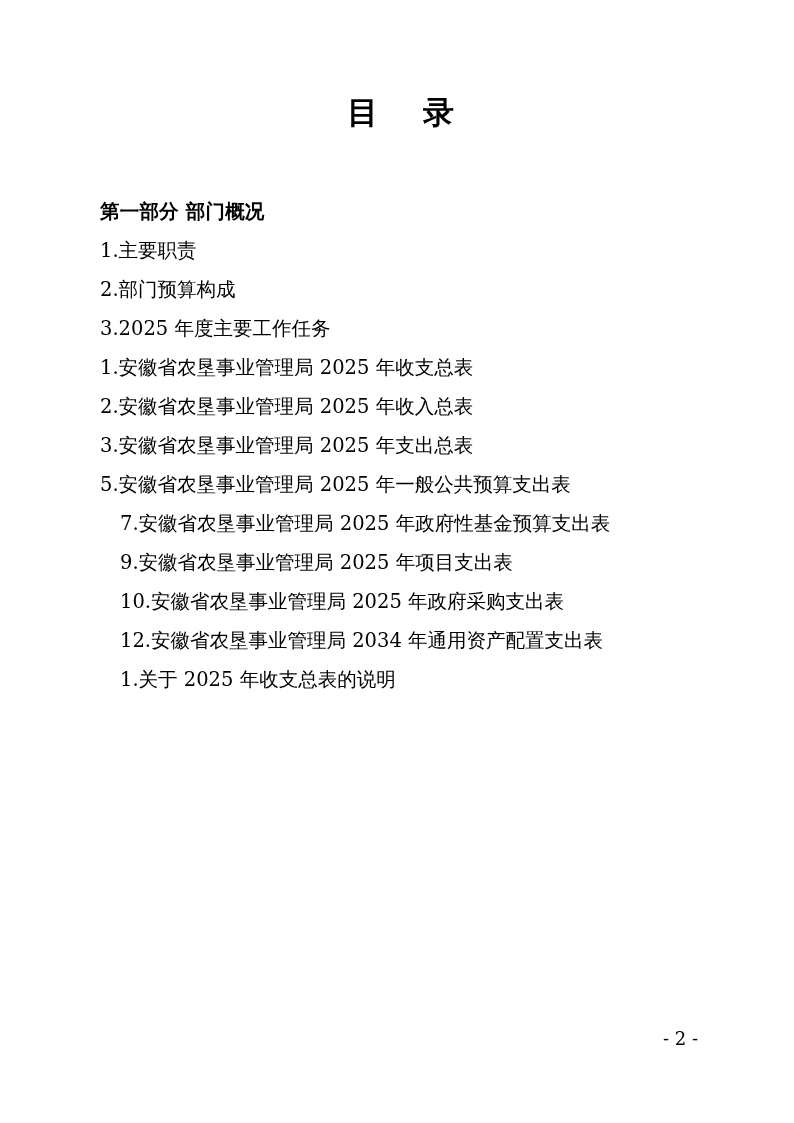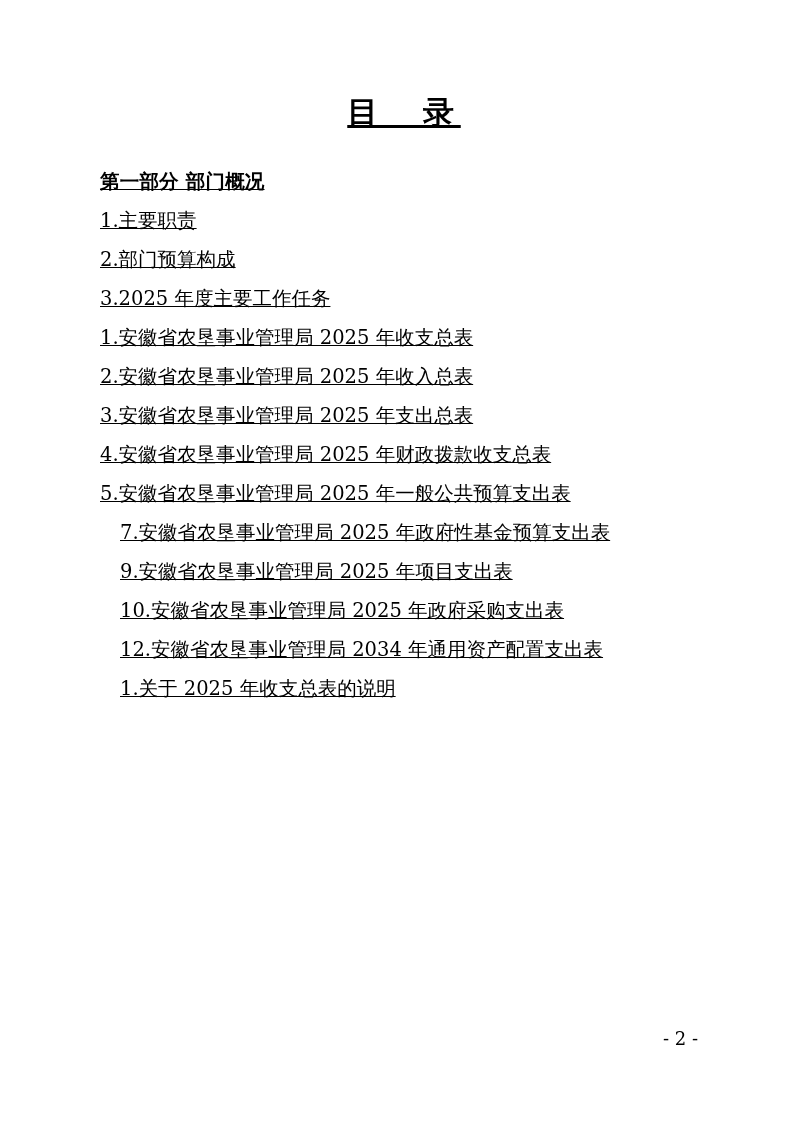--- a/index.html
+++ b/index.html
@@ -14,34 +14,33 @@
     color: #000000;
     position: relative;
     overflow: hidden;
   }
   .page {
     position: relative;
     width: 794px;
     height: 1123px;
     box-sizing: border-box;
     padding: 0;
-    text-decoration: underline;
   }
   .doc-title {
     text-align: center;
     font-family: "DejaVu Sans", "Liberation Sans", sans-serif;
     font-weight: bold;
     font-size: 31px;
     letter-spacing: 0.22em;
     margin: 0;
     padding-top: 92px;
     padding-left: 14px;
   }
   .toc {
-    margin-top: 28px;
+    margin-top: 58px;
     padding-left: 100px;
     padding-right: 96px;
   }
   .toc-line {
     font-size: 19.5px;
     line-height: 39px;
     text-align: justify;
     text-justify: inter-ideograph;
     white-space: normal;
     word-break: break-all;
@@ -74,21 +73,20 @@
   <h1 class="doc-title">目　录</h1>
 
   <div class="toc">
     <div class="toc-line part">第一部分 部门概况</div>
     <div class="toc-line item">1.主要职责</div>
     <div class="toc-line item">2.部门预算构成</div>
     <div class="toc-line item">3.2025 年度主要工作任务</div>
     <div class="toc-line item">1.安徽省农垦事业管理局 2025 年收支总表</div>
     <div class="toc-line item">2.安徽省农垦事业管理局 2025 年收入总表</div>
     <div class="toc-line item">3.安徽省农垦事业管理局 2025 年支出总表</div>
-    <div class="toc-line item">4.安徽省农垦事业管理局 2025 年财政拨款收支总表</div>
     <div class="toc-line item">5.安徽省农垦事业管理局 2025 年一般公共预算支出表</div>
     <div class="toc-line item indented">7.安徽省农垦事业管理局 2025 年政府性基金预算支出表</div>
     <div class="toc-line item indented">9.安徽省农垦事业管理局 2025 年项目支出表</div>
     <div class="toc-line item indented">10.安徽省农垦事业管理局 2025 年政府采购支出表</div>
     <div class="toc-line item indented">12.安徽省农垦事业管理局 2034 年通用资产配置支出表</div>
     <div class="toc-line item indented">1.关于 2025 年收支总表的说明</div>
   </div>
 
   <div class="page-number">- 2 -</div>
 

